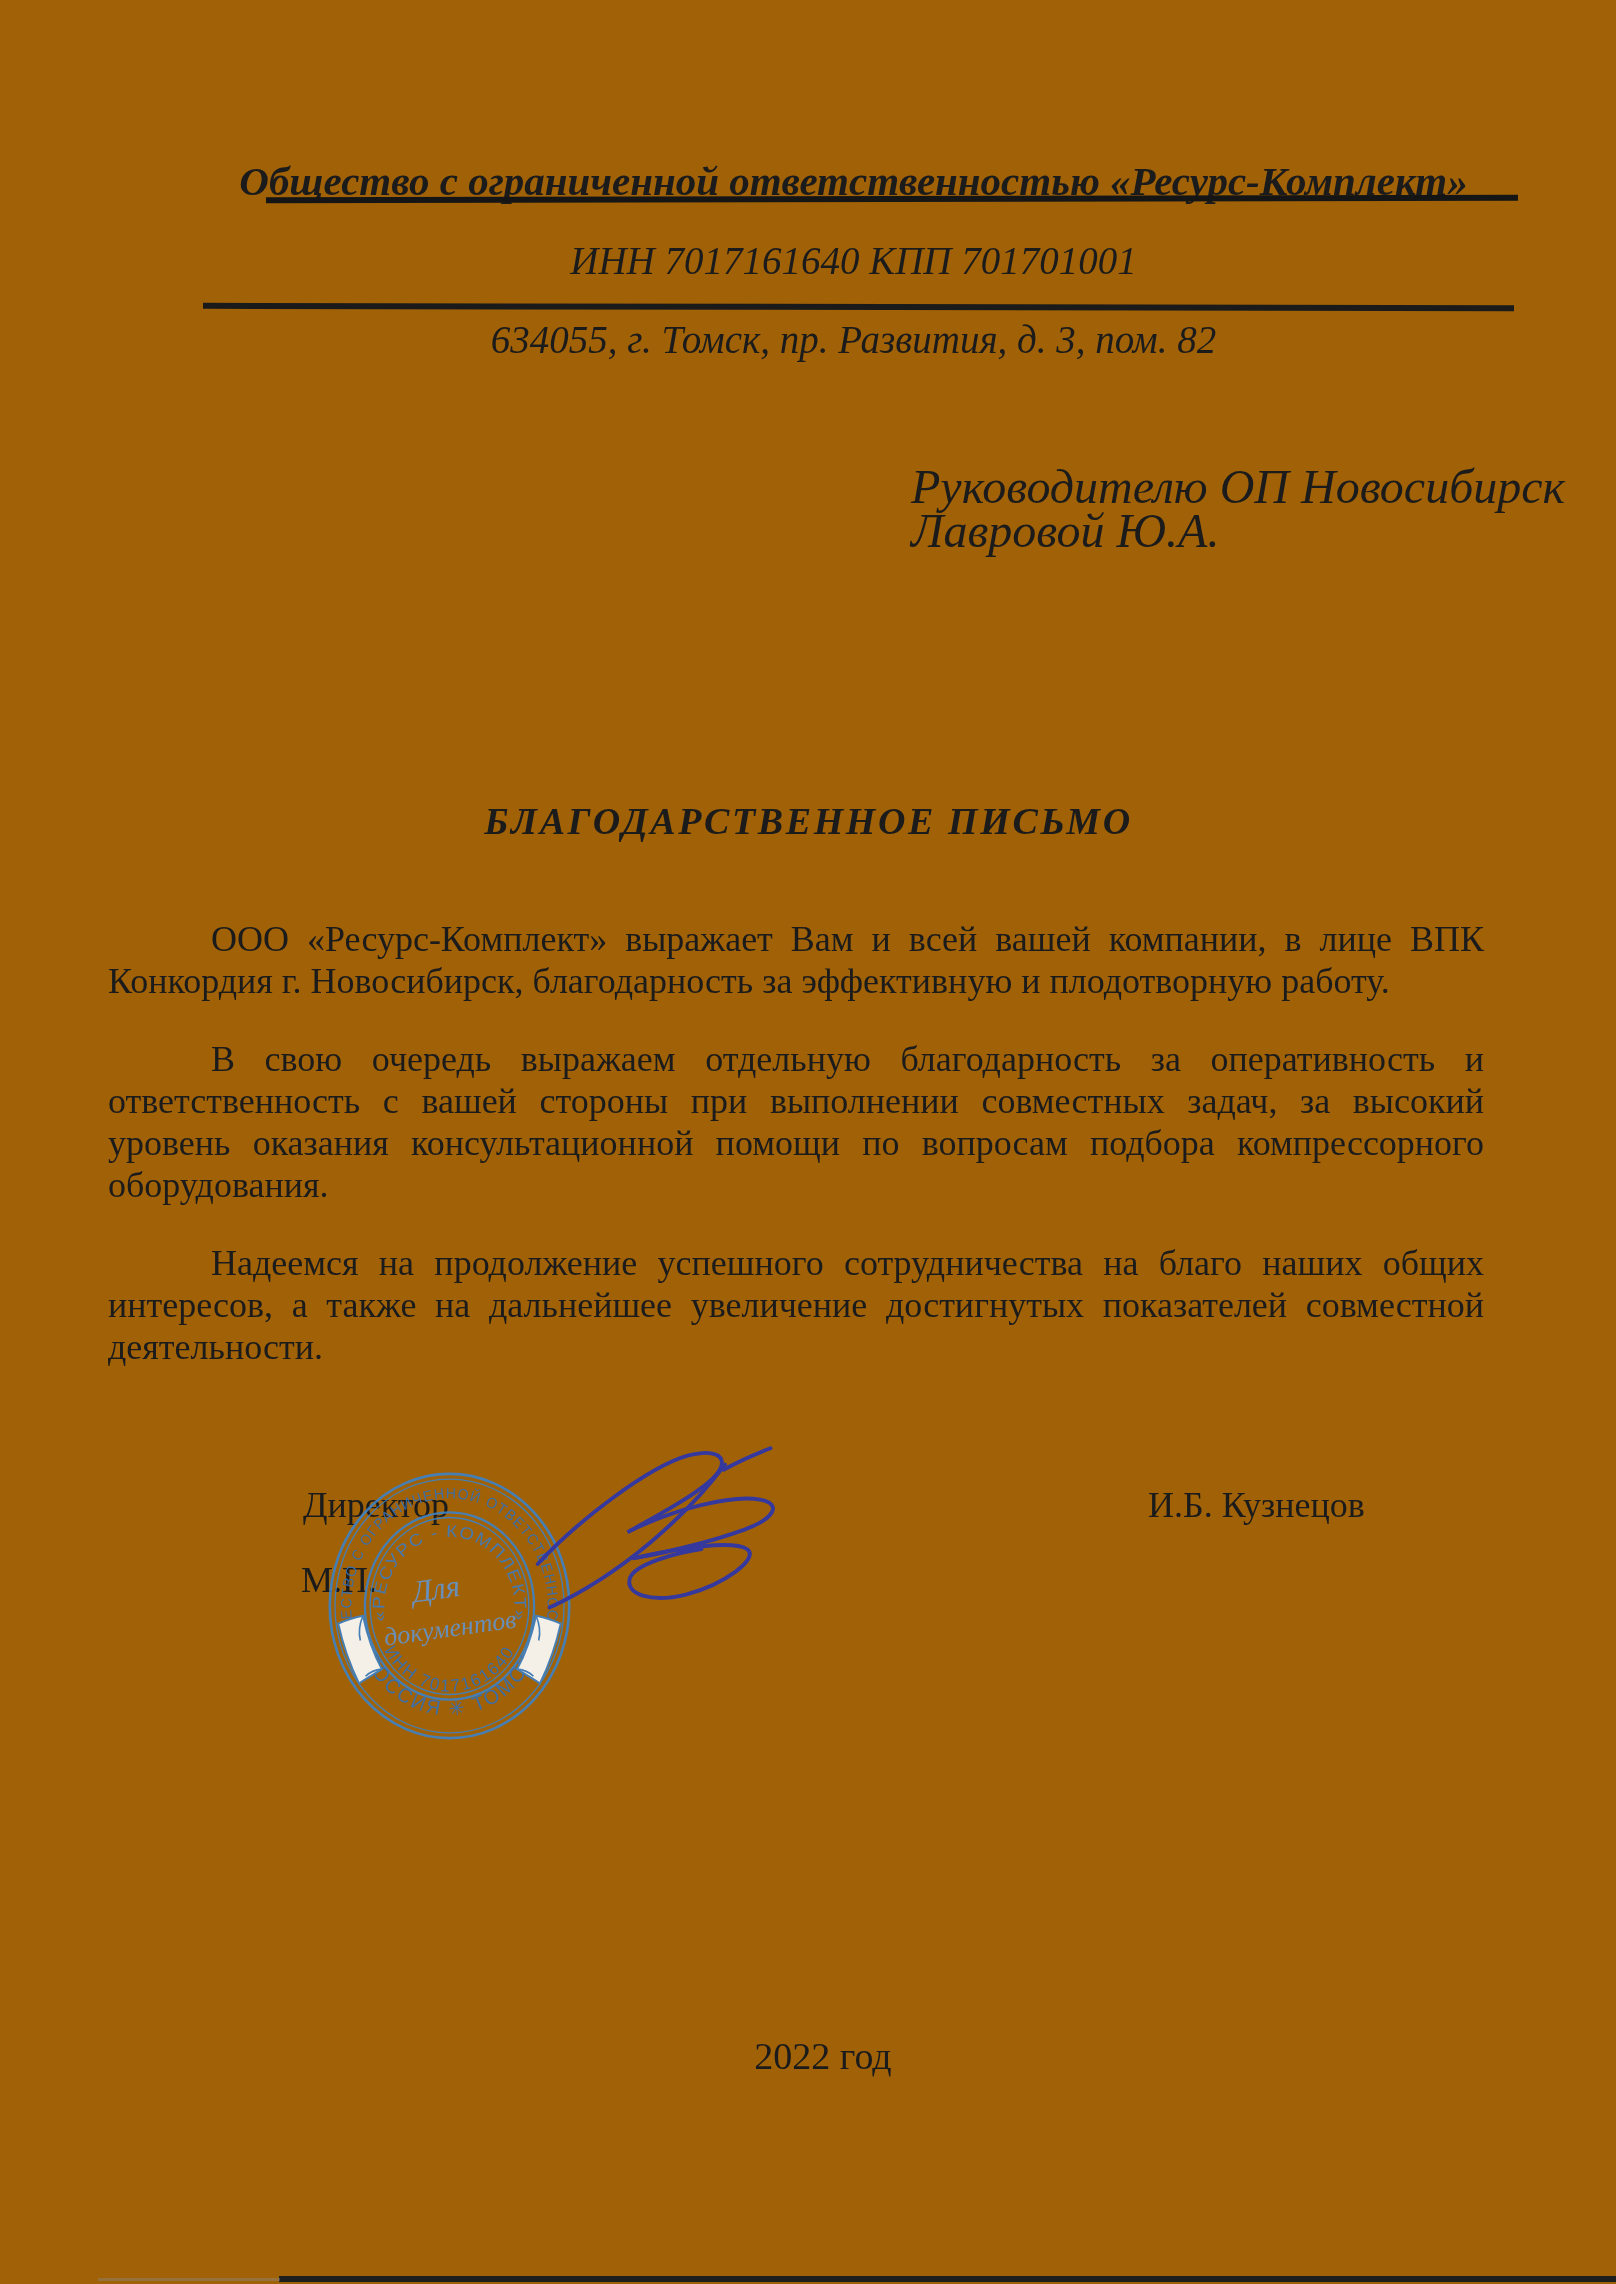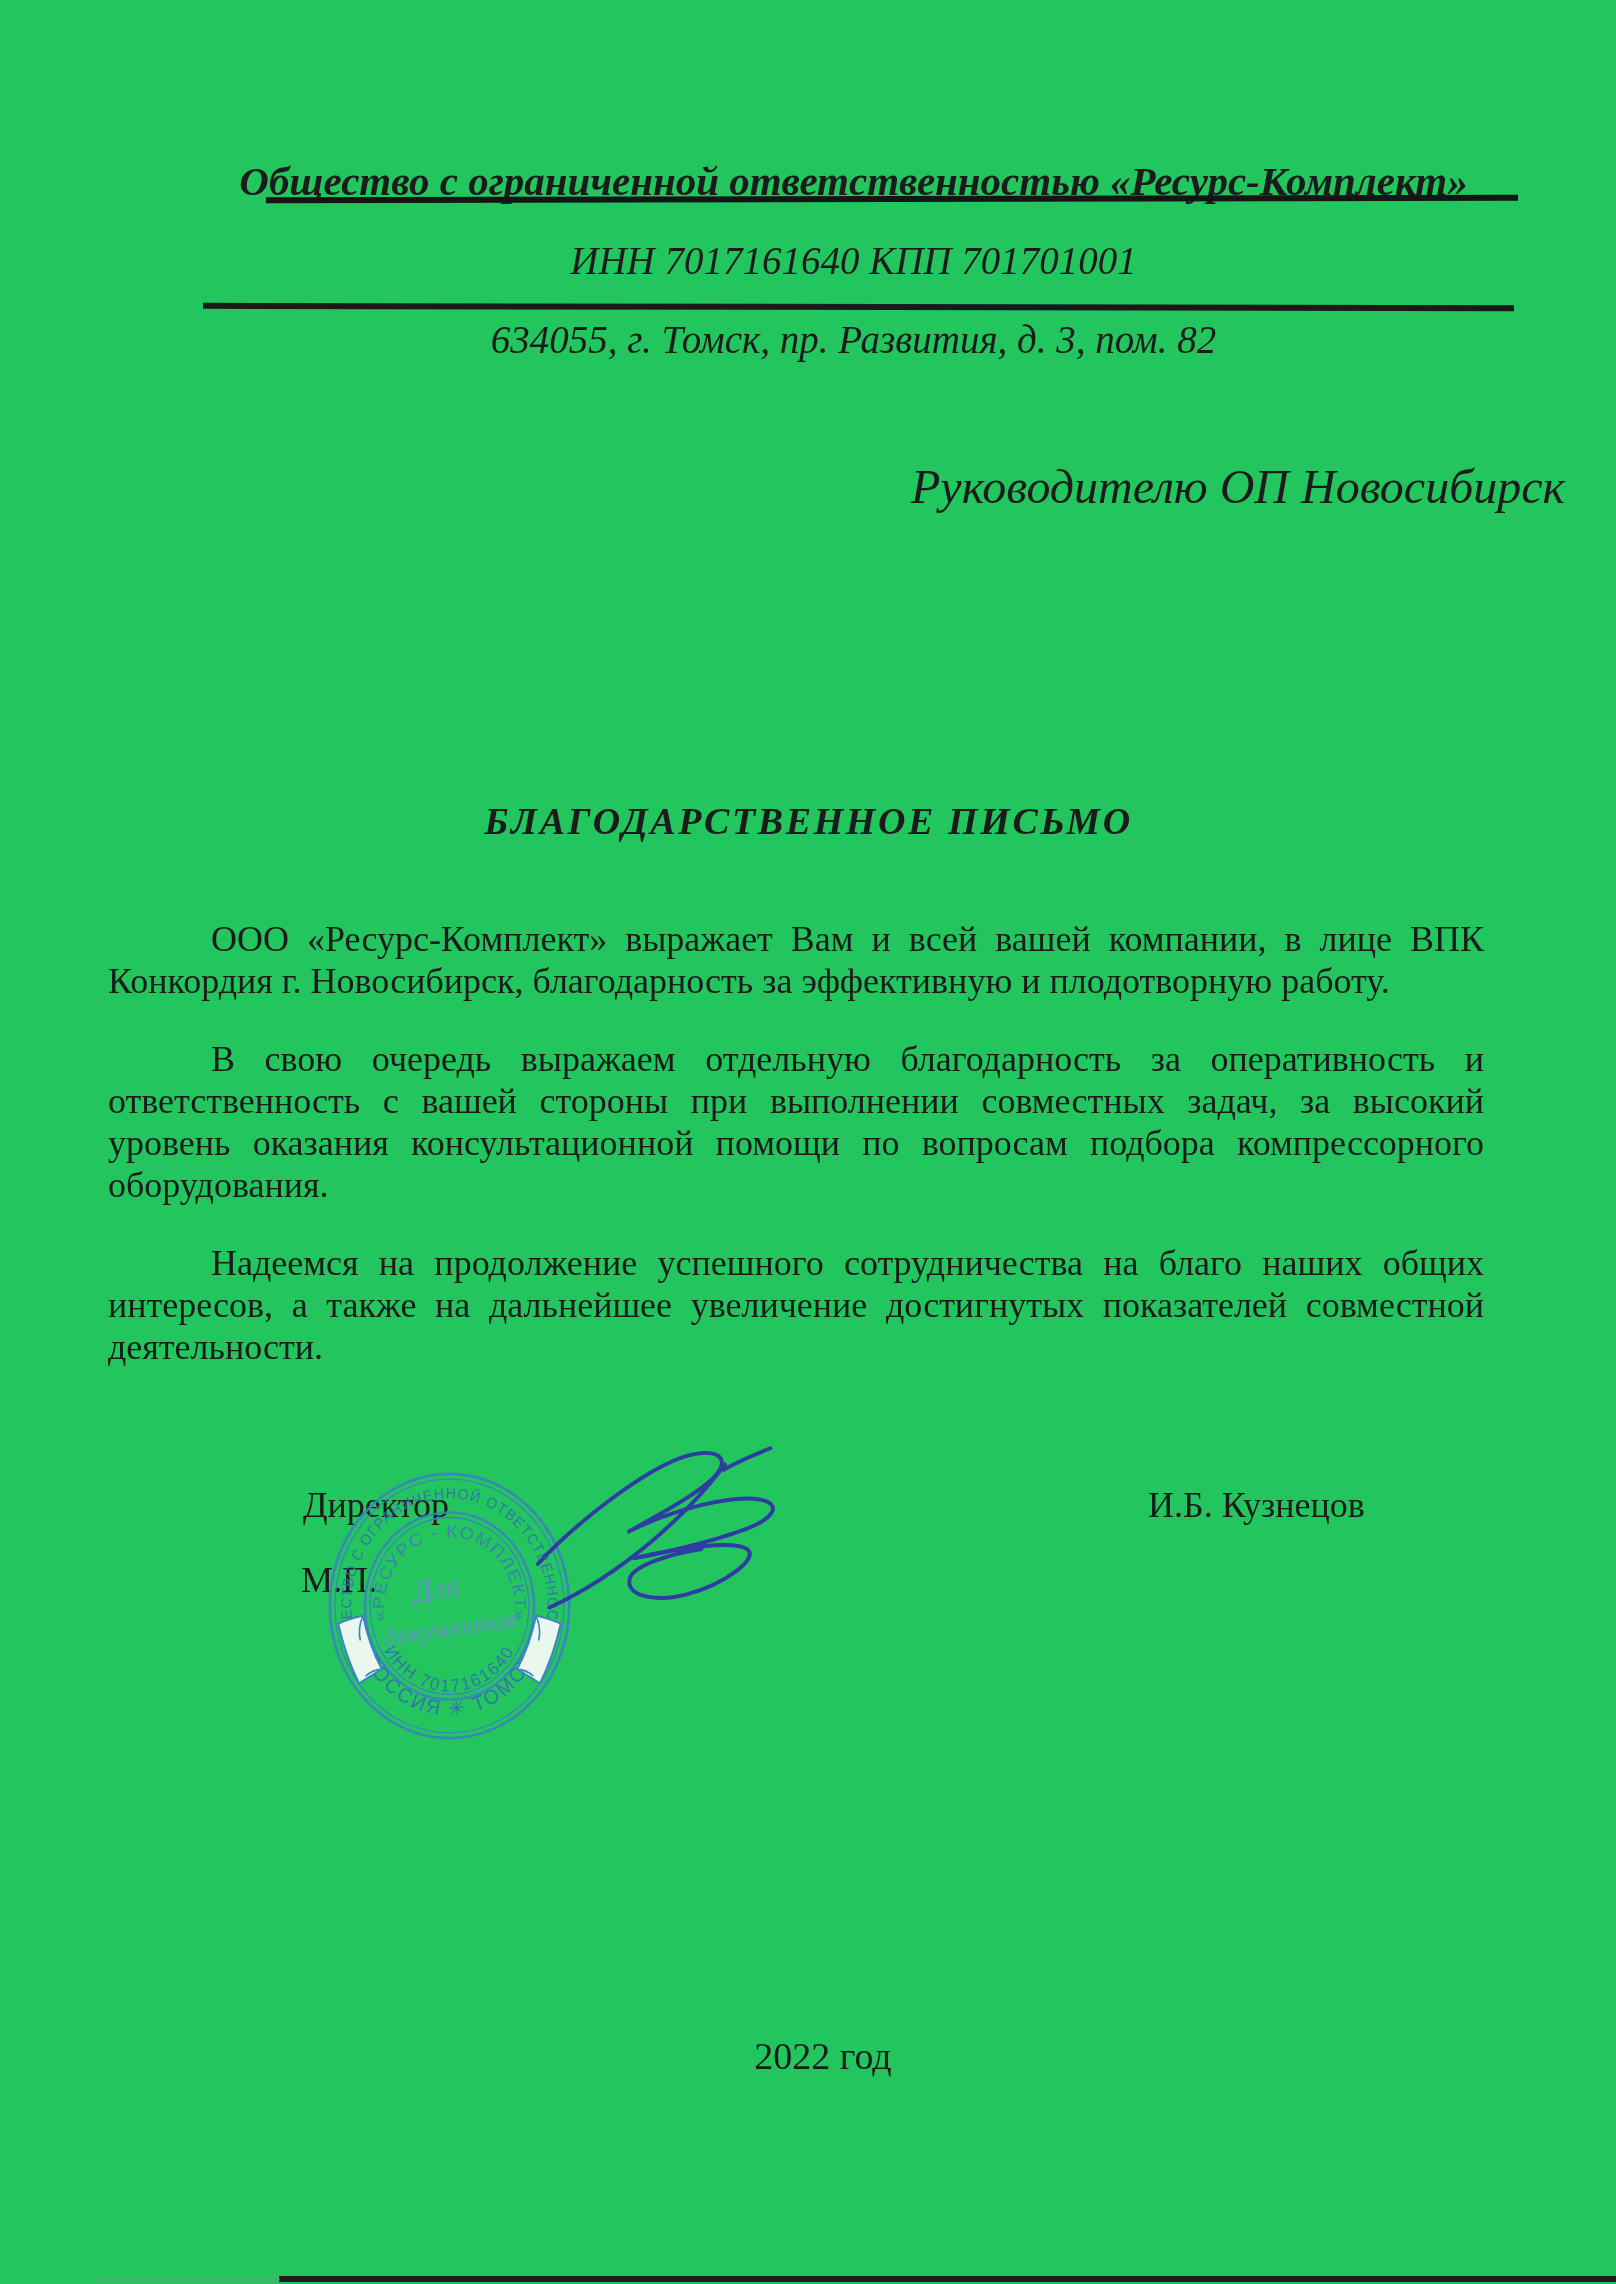--- a/index.html
+++ b/index.html
@@ -1,19 +1,19 @@
 <!DOCTYPE html>
 <html style="font-size:10.4px"><head>
 <meta charset="utf-8">
 <style>
   html,body{margin:0;padding:0;background:#e8e8e8;}
   .page{
     position:relative;
     width:1616px;height:2284px;
-    background:#22c55e;
+    background:#a16207;
     font-family:"Liberation Serif","DejaVu Serif",serif;
     color:#1b1b1b;
     overflow:hidden;
   }
   
   .header{
     position:absolute;top:154px;left:215px;width:1277px;
     text-align:center;line-height:55px;
   }
   .header .company{
@@ -73,20 +73,21 @@
   <div class="header">
     <div class="company">Общество с ограниченной ответственностью «Ресурс-Комплект»</div>
     <div class="sub">ИНН 7017161640 КПП 701701001</div>
     <div class="sub">634055, г. Томск, пр. Развития, д. 3, пом. 82</div>
   </div>
   <div class="company-underline"></div>
   <div class="header-rule"></div>
 
   <div class="addressee">
     <div>Руководителю ОП Новосибирск</div>
+    <div>Лавровой Ю.А.</div>
   </div>
 
   <div class="title">БЛАГОДАРСТВЕННОЕ ПИСЬМО</div>
 
   <div class="body">
     <p>ООО «Ресурс-Комплект» выражает Вам и всей вашей компании, в лице  ВПК Конкордия   г. Новосибирск, благодарность за эффективную и плодотворную работу.</p>
     <p>В свою очередь выражаем отдельную благодарность за оперативность и ответственность с вашей стороны при выполнении совместных задач, за высокий уровень оказания консультационной помощи по вопросам подбора компрессорного оборудования.</p>
     <p>Надеемся на продолжение успешного сотрудничества на благо наших общих интересов, а также на дальнейшее увеличение достигнутых показателей совместной деятельности.</p>
   </div>
 

